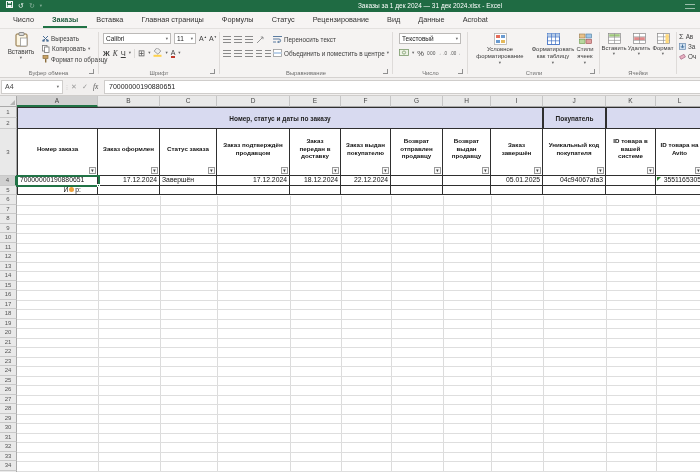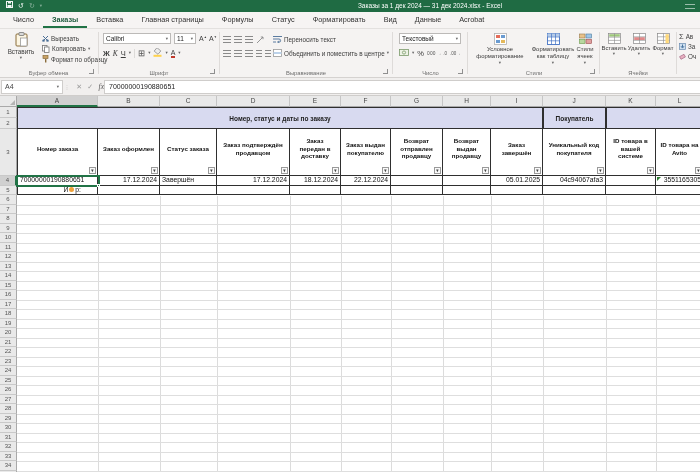--- a/index.html
+++ b/index.html
@@ -44,21 +44,21 @@
 .deci{font-size:4.5px;color:#555}
 .stybtn{position:absolute;top:4px;display:flex;flex-direction:column;align-items:center;gap:1px;text-align:center;font-size:5.9px;line-height:1.15}
 .cellbtn{position:absolute;top:4px;display:flex;flex-direction:column;align-items:center;gap:1px;text-align:center;font-size:5.9px}
 .editrow{display:flex;align-items:center;gap:2px;height:10px;white-space:nowrap;font-size:6.3px}
 .sigma{font-size:7.5px;color:#444}
 
 
 .fbar{position:absolute;top:78px;left:0;right:0;height:18px;background:#f1efee;border-bottom:1px solid #cfcdcb;display:flex;align-items:center;font-size:7px;color:#444}
 .namebox{width:62px;height:14px;margin-left:1px;background:#fff;border:1px solid #cfcdcb;display:flex;justify-content:space-between;align-items:center;padding:0 3px}
 .fdots{width:8px;text-align:center;color:#aaa;font-size:5px}
-.fbtn{width:11px;text-align:right;color:#9a9a9a}
+.fbtn{width:11px;text-align:left;color:#9a9a9a}
 .fx{font-style:italic;font-family:"Liberation Serif",serif;color:#555;font-size:7.5px}
 .finput{flex:1;height:14px;background:#fff;border:1px solid #cfcdcb;border-right:none;display:flex;align-items:center;padding:0 4px;color:#222;white-space:nowrap}
 
 
 #sheet{position:absolute;top:96px;left:0;width:700px;height:376px;background:#fff;overflow:hidden}
 </style>
 </head>
 <body>
 
 <div class="titlebar">
@@ -78,21 +78,21 @@
   <div class="wincontrols"></div>
 </div>
 
 <div class="tabbar" id="tabbar">
     <span class="tab">Число</span>
     <span class="tab active">Заказы</span>
     <span class="tab">Вставка</span>
     <span class="tab">Главная страницы</span>
     <span class="tab">Формулы</span>
     <span class="tab">Статус</span>
-    <span class="tab">Форматировать</span>
+    <span class="tab">Рецензирование</span>
     <span class="tab">Вид</span>
     <span class="tab">Данные</span>
     <span class="tab">Acrobat</span>
   </div>
 
 <div class="ribbon">
 
   <div class="grp" style="left:0;width:97px">
     <div class="bigbtn">
       <svg width="13" height="15" viewBox="0 0 13 15">

